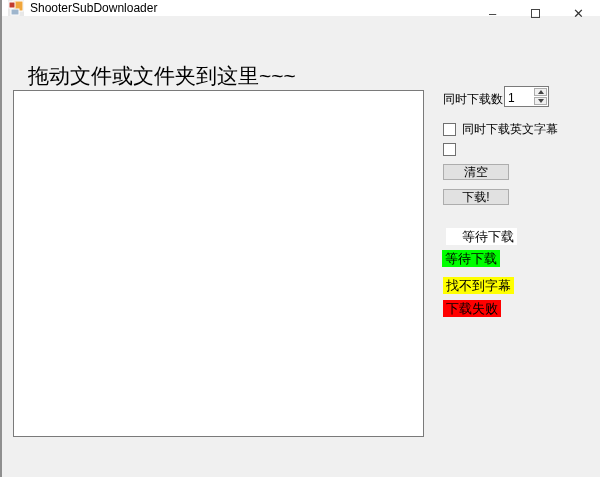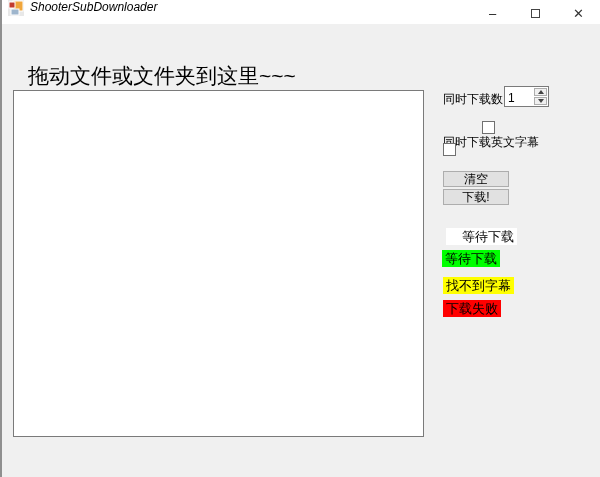--- a/index.html
+++ b/index.html
@@ -14,22 +14,22 @@
   }
   .left-edge {
     position: absolute; left: 0; top: 0;
     width: 2px; height: 477px;
     background: #8f8f8f;
   }
 
   
   .titlebar {
     position: absolute; left: 2px; top: 0; right: 0;
-    height: 24px; background: #ffffff;
-    display: flex;  font-style: italic;
+    height: 16px; background: #ffffff;
+    display: flex; align-items: center;
   }
   .app-icon { margin-left: 6px; width: 16px; height: 16px; flex: 0 0 auto; }
   .title-text {
     margin-left: 6px; font-size: 12px; color: #000;
     white-space: nowrap;
   }
   .caption-buttons {
     position: absolute; right: 0; top: 0; height: 26px;
     display: flex;
   }
@@ -94,37 +94,37 @@
     width: 0; height: 0;
     border-left: 3px solid transparent; border-right: 3px solid transparent;
     border-top: 4px solid #444;
   }
 
   .checkbox-row {
     position: absolute; left: 443px;
     display: flex; align-items: center;
     font-size: 12px; color: #000; white-space: nowrap;
   }
-  .checkbox-row.row1 { top: 121px; flex-direction: column; }
+  .checkbox-row.row1 { top: 121px; }
   .checkbox-row.row2 { top: 143px; }
   .checkbox-box {
     width: 13px; height: 13px;
     background: #ffffff; border: 1px solid #707070;
     margin-right: 6px; flex: 0 0 auto;
   }
 
   .panel-btn {
     position: absolute; left: 443px; width: 66px; height: 16px;
     background: #e1e1e1; border: 1px solid #adadad;
     font-size: 12px; line-height: 13px; color: #000;
     text-align: center; cursor: default;
     font-family: "Liberation Sans", "DejaVu Sans", sans-serif;
     padding: 0;
   }
-  .clear-btn { top: 164px; margin-top: 7px; }
+  .clear-btn { top: 164px; }
   .download-btn { top: 189px; }
 
   
   .legend-item {
     position: absolute;
     font-size: 13px; color: #000; white-space: nowrap;
     padding: 2px 3px; line-height: 13px;
   }
   .legend-waiting  { left: 446px; top: 228px; padding-left: 16px; }
   .legend-success  { left: 442px; top: 250px; }

